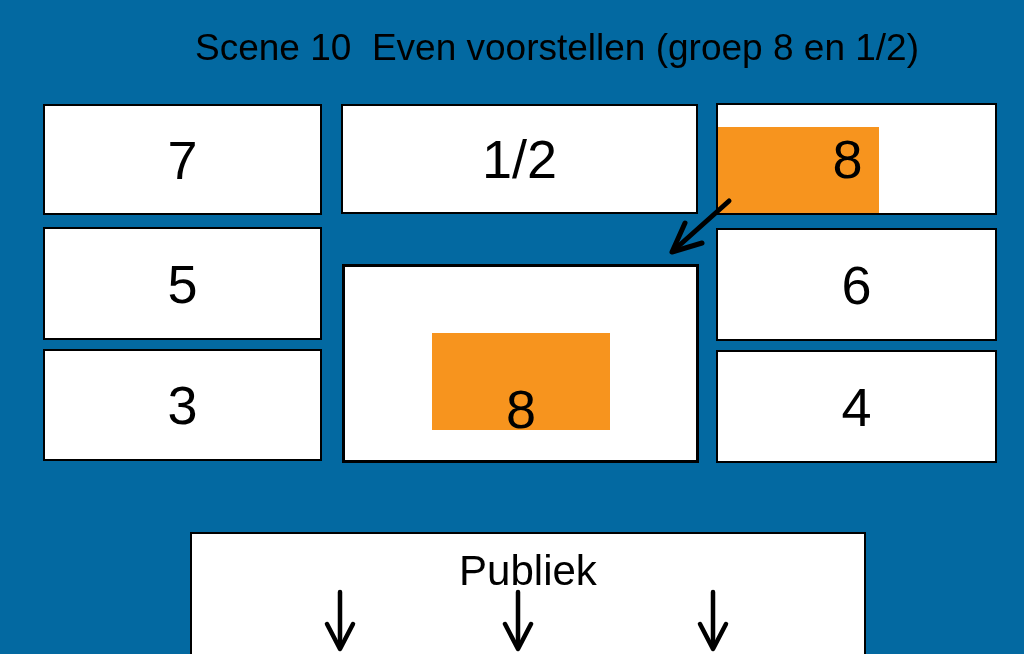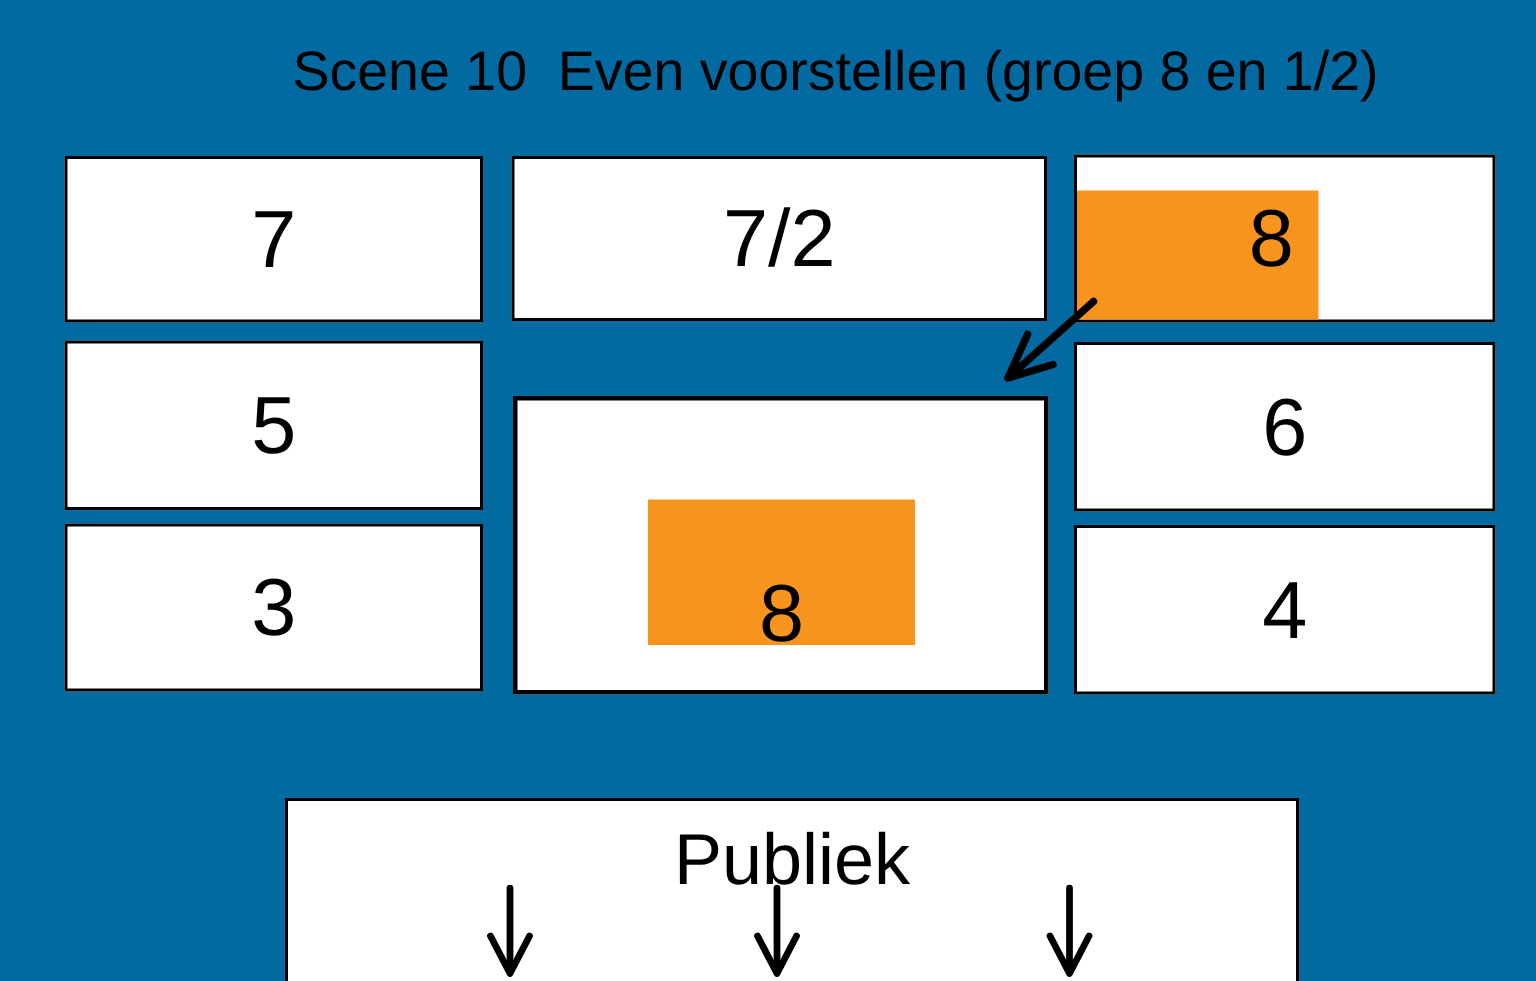--- a/index.html
+++ b/index.html
@@ -41,38 +41,38 @@
     left:87px; top:66px; width:178px; height:97px;
     display:flex; justify-content:center; align-items:flex-end;
   }
   .hl-stage .num { font-size:54px; line-height:1; margin-bottom:-6px; }
   
   .audience {
     left:190px; top:532px; width:676px; height:140px;
     align-items:flex-start;
   }
   .audience .aud-label {
-    margin-top:14px; font-size:48px; line-height:1.1;
+    margin-top:14px; font-size:42px; line-height:1.1;
   }
   .arrow-layer {
     position:absolute; left:0; top:0; z-index:5; pointer-events:none;
   }
 </style>
 </head>
 <body>
 
 <div class="canvas">
 
   <div class="title">Scene 10  Even voorstellen (groep 8 en 1/2)</div>
 
   <div class="box b7">
     <span class="num">7</span>
   </div>
   <div class="box b12">
-    <span class="num">7/2</span>
+    <span class="num">1/2</span>
   </div>
   <div class="box b8">
     <div class="hl-back" style="background-color: rgb(247, 148, 30);"></div>
     <span class="num">8</span>
   </div>
 
   <div class="box b5">
     <span class="num">5</span>
   </div>
   <div class="box b6">

